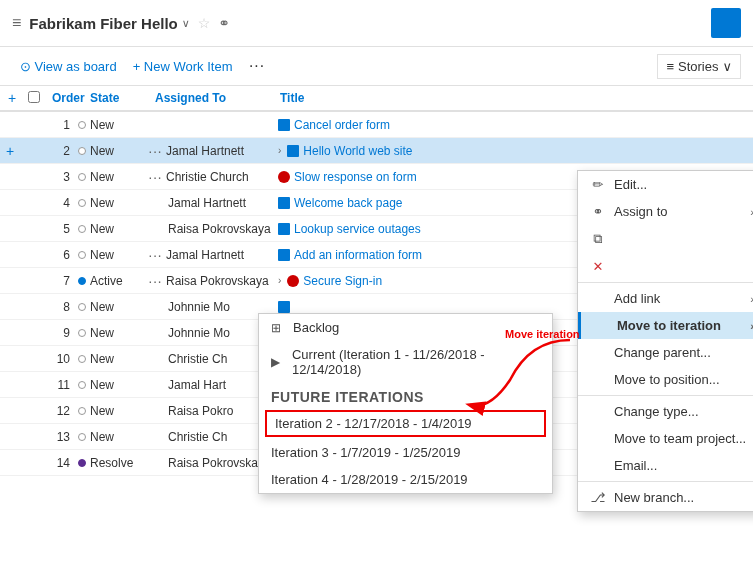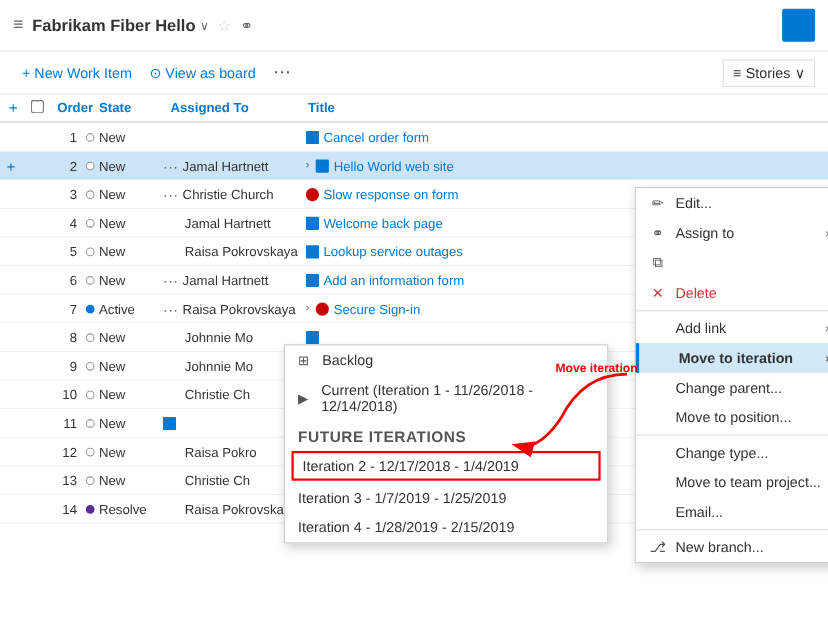--- a/index.html
+++ b/index.html
@@ -72,22 +72,22 @@
   <span class="header-icon">≡</span>
   <span class="header-title">Fabrikam Fiber Hello</span>
   <span class="header-chevron">∨</span>
   <span class="header-star">☆</span>
   <span class="header-people">⚭</span>
   <div class="header-spacer"></div>
   <div class="header-avatar"></div>
 </div>
 
 <div class="toolbar">
+  <button class="toolbar-btn">⊙ View as board</button>
   <button class="toolbar-btn">+ New Work Item</button>
-  <button class="toolbar-btn">⊙ View as board</button>
   <button class="toolbar-more">···</button>
   <div class="toolbar-spacer"></div>
   <button class="stories-btn">
     <span>≡</span>
     <span>Stories</span>
     <span>∨</span>
   </button>
 </div>
 
 <div class="table-header-row">
@@ -275,20 +275,24 @@
       </span>
   </div>
     <div class="table-row">
     <span style="width:20px;display:inline-block;"></span>
     <span style="width:18px;"></span>
     <span class="row-num">11</span>
     <span class="row-state">
       <span class="state-dot" style="background:#fff; border-color:#999;"></span>
       New
     </span>
+    <span class="row-assigned">
+        <span style="width:18px;display:inline-block;"></span>
+        <span>Jamal Hart</span>
+      </span>
     <span class="row-title">
         <span style="display:inline-block;width:12px;height:12px;background:#0078d4;border-radius:1px;flex-shrink:0;"></span>
         <span style="overflow:hidden;white-space:nowrap;text-overflow:ellipsis;max-width:200px;"></span>
       </span>
   </div>
     <div class="table-row">
     <span style="width:20px;display:inline-block;"></span>
     <span style="width:18px;"></span>
     <span class="row-num">12</span>
     <span class="row-state">
@@ -349,21 +353,20 @@
   <div class="context-menu-item">
     <span class="item-icon">⚭</span>
     <span class="item-label">Assign to</span>
     <span class="item-arrow">›</span>
   </div>
   <div class="context-menu-item">
     <span class="item-icon">⧉</span>
   </div>
   <div class="context-menu-item delete-item">
     <span class="item-icon" style="color:#d13438;">✕</span>
-    <span class="item-label">Delete</span>
   </div>
   <div class="context-menu-divider"></div>
   <div class="context-menu-item">
     <span class="item-icon"></span>
     <span class="item-label">Add link</span>
     <span class="item-arrow">›</span>
   </div>
   <div class="context-menu-item highlighted" style="background:#d0e8f7; font-weight:600; border-left:3px solid #0078d4;">
     <span class="item-icon"></span>
     <span class="item-label">Move to iteration</span>

